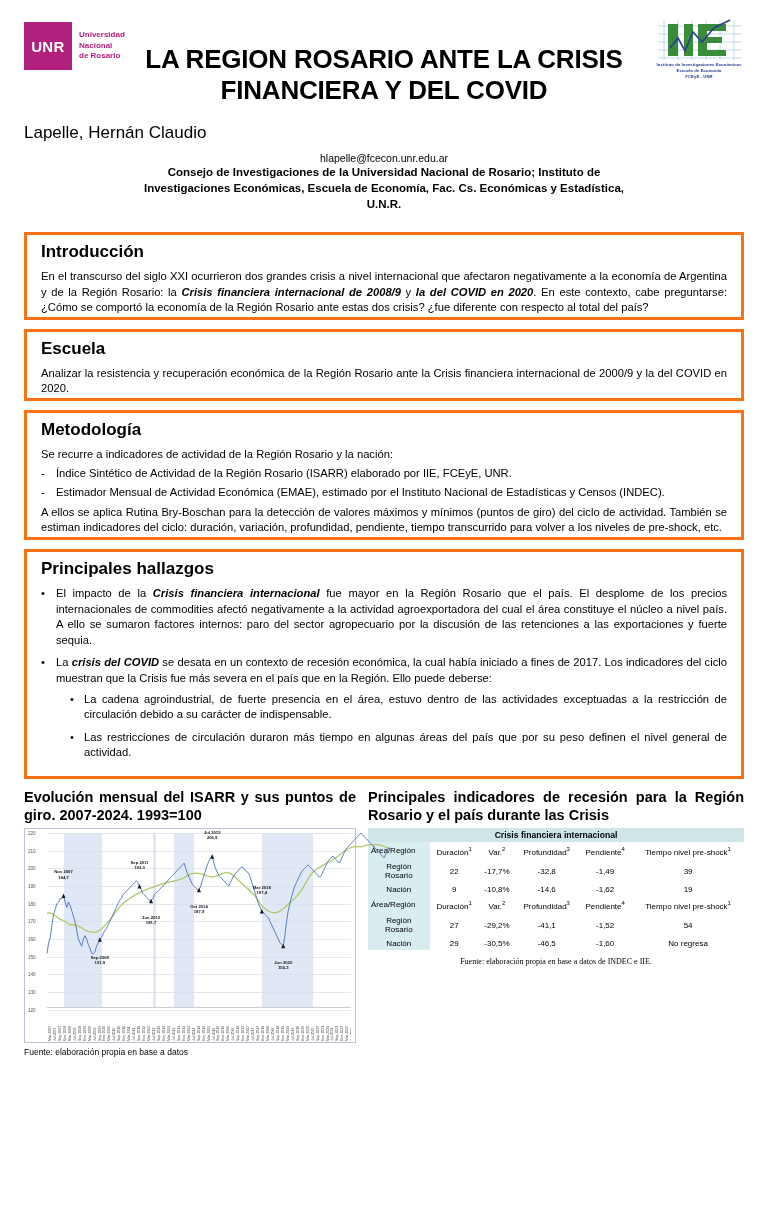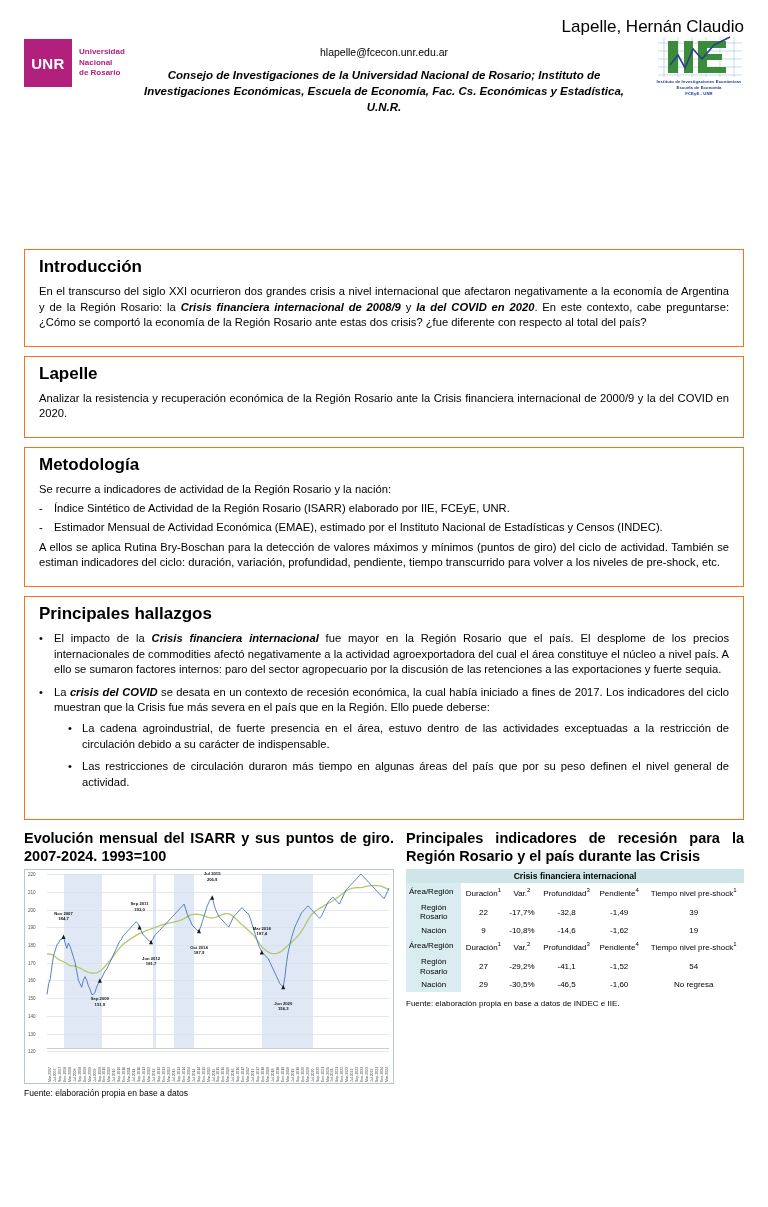--- a/index.html
+++ b/index.html
@@ -16,44 +16,44 @@
   
   .header{position:relative;height:232px;}
   .unr-logo{position:absolute;left:0px;top:22px;display:flex;align-items:center;}
   .unr-mark{width:48px;height:48px;background:#b2207d;display:flex;align-items:center;justify-content:center;}
   .unr-mark span{color:#ffffff;font-weight:bold;font-size:15px;letter-spacing:.4px;}
   .unr-words{margin-left:7px;color:#b2207d;font-size:8px;line-height:10.5px;font-weight:bold;}
   .iie-logo{position:absolute;right:0px;top:18px;width:90px;text-align:center;}
   .iie-glyph{height:44px;position:relative;}
   .iie-sub{font-size:4.2px;color:#1a3a8f;font-weight:bold;line-height:6px;letter-spacing:.1px;}
   .title{text-align:center;font-size:26px;font-weight:bold;line-height:31px;padding:44px 62px 0 62px;letter-spacing:-.2px;}
-  .author{text-align:right;font-size:17px;margin-top:17px;}
+  .author{text-align:left;font-size:17px;margin-top:17px;}
   .email{text-align:center;font-size:10.5px;margin-top:9px;}
-  .affil{text-align:center;font-size:11.5px;font-style:italic;font-weight:bold;line-height:16px;margin-top:9px;padding:0 120px;}
-
-  
-  .box{border:1px solid #f97316;margin-bottom:9px;padding:7px 14px 15px 14px;box-sizing:border-box;}
+  .affil{text-align:center;font-size:11.5px;font-weight:bold;line-height:16px;padding:0 120px;}
+
+  
+  .box{border:3px solid #f97316;margin-bottom:9px;padding:7px 14px 1px 14px;box-sizing:border-box;}
   .box h2{margin:0 0 7px 0;font-size:17px;font-weight:bold;}
   .box p{margin:0 0 3px 0;font-size:11.2px;line-height:15.6px;text-align:justify;}
   .box p.last{margin-bottom:0;}
   .dashrow{display:flex;font-size:11.2px;line-height:15.6px;margin-bottom:4px;}
   .dashrow .dash{width:15px;flex:0 0 15px;}
   .dashrow .dtxt{flex:1;}
   .bullets{margin:0;padding:0;list-style:none;}
   .bullets>li{display:flex;font-size:11.2px;line-height:15.6px;margin-bottom:7px;text-align:justify;}
   .bullets>li .bdot{width:15px;flex:0 0 15px;}
   .bullets>li .btxt{flex:1;text-align:justify;}
   .subbullets{margin:5px 0 0 0;padding:0;list-style:none;}
   .subbullets>li{display:flex;font-size:11.2px;line-height:15.6px;margin-bottom:7px;padding-left:14px;}
   .subbullets>li .bdot{width:14px;flex:0 0 14px;}
   i.bi{font-style:italic;font-weight:bold;}
 
   
   .bottom{display:flex;gap:12px;margin-top:4px;}
-  .panel-left{width:370px;}
+  .panel-left{width:332px;}
   .panel-right{flex:1;}
   .panel-title{font-size:14.5px;font-weight:bold;line-height:18px;margin-bottom:4px;text-align:justify;}
   .chart-wrap{border:1px solid #b9c4d6;background:#ffffff;height:215px;position:relative;box-sizing:border-box;}
   .chart-note{font-size:8.5px;margin-top:4px;}
 
   
   .ylab{position:absolute;font-size:4.6px;color:#555;left:3px;transform:translateY(-50%);}
   .gl{position:absolute;left:22px;right:4px;height:1px;background:#e3e8ef;}
   .band{position:absolute;top:4px;bottom:34px;background:#d5e0f2;opacity:.75;}
   .ann{position:absolute;font-size:4.2px;font-weight:bold;text-align:center;line-height:5.2px;color:#111;white-space:nowrap;transform:translateX(-50%);}
@@ -62,21 +62,21 @@
   .xtick{position:absolute;bottom:1px;font-size:3.5px;color:#444;transform-origin:left bottom;transform:rotate(-90deg);white-space:nowrap;}
 
   
   table.ind{border-collapse:collapse;width:100%;font-size:8px;}
   table.ind td,table.ind th{padding:2px 2px;text-align:center;vertical-align:middle;}
   .t-sec{background:#cfe6e9;font-weight:bold;font-size:8.6px;padding:3px 0;}
   .t-hdr td{background:#ffffff;font-weight:normal;font-size:8px;line-height:10px;padding:3px 1px;}
   .t-hdr td.areacol{background:#d9ecef;text-align:left;padding-left:3px;}
   td.areacell{background:#d9ecef;text-align:left;padding-left:3px;line-height:9.5px;}
   sup{font-size:6px;vertical-align:super;}
-  .src{font-size:8px;margin-top:7px;}
+  .src{font-size:8px;margin-top:7px;text-align:center;font-family:Liberation Serif, serif;}
 </style>
 </head>
 <body>
 
 <div class="poster">
 
   <div class="header">
 
     <div class="unr-logo">
       <div class="unr-mark">
@@ -102,32 +102,33 @@
           <polyline points="16,30 24,20 31,33 39,14 48,24 60,10 76,2" fill="none" stroke="#2b3f8f" stroke-width="1.6"></polyline>
         </svg>
       </div>
       <div class="iie-sub">
         <div>Instituto de Investigaciones Económicas</div>
         <div>Escuela de Economía</div>
         <div>FCEyE - UNR</div>
       </div>
     </div>
 
+    <div class="title">LA REGION ROSARIO ANTE LA CRISIS FINANCIERA Y DEL COVID</div>
     <div class="author">Lapelle, Hernán Claudio</div>
     <div class="email">hlapelle@fcecon.unr.edu.ar</div>
     <div class="affil">Consejo de Investigaciones de la Universidad Nacional de Rosario; Instituto de Investigaciones Económicas, Escuela de Economía, Fac. Cs. Económicas y Estadística, U.N.R.</div>
   </div>
 
   <div class="box">
     <h2>Introducción</h2>
     <p class="last"><span>En el transcurso del siglo XXI ocurrieron dos grandes crisis a nivel internacional que afectaron negativamente a la economía de Argentina y de la Región Rosario: la </span><i class="bi">Crisis financiera internacional de 2008/9</i><span> y </span><i class="bi">la del COVID en 2020</i><span>. En este contexto, cabe preguntarse: ¿Cómo se comportó la economía de la Región Rosario ante estas dos crisis? ¿fue diferente con respecto al total del país?</span></p>
   </div>
 
   <div class="box">
-    <h2>Lapelle</h2>
+    <h2>Escuela</h2>
     <p class="last">Analizar la resistencia y recuperación económica de la Región Rosario ante la Crisis financiera internacional de 2000/9 y la del COVID en 2020.</p>
   </div>
 
   <div class="box">
     <h2>Metodología</h2>
     <p>Se recurre a indicadores de actividad de la Región Rosario y la nación:</p>
     <div class="dashrow">
       <div class="dash">-</div>
       <div class="dtxt">Índice Sintético de Actividad de la Región Rosario (ISARR) elaborado por IIE, FCEyE, UNR.</div>
     </div>

